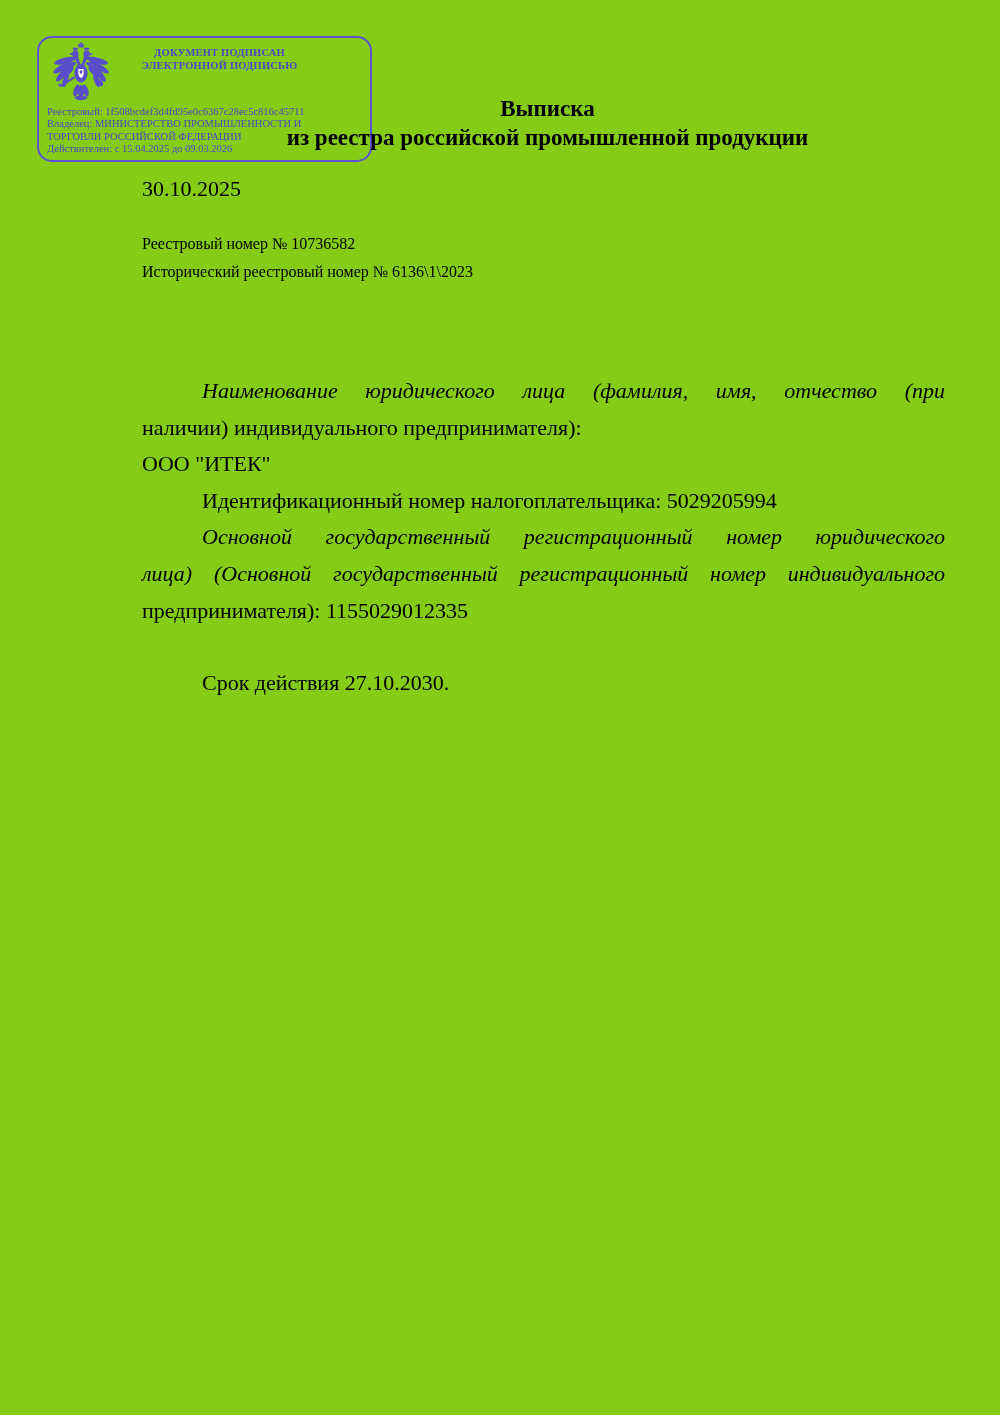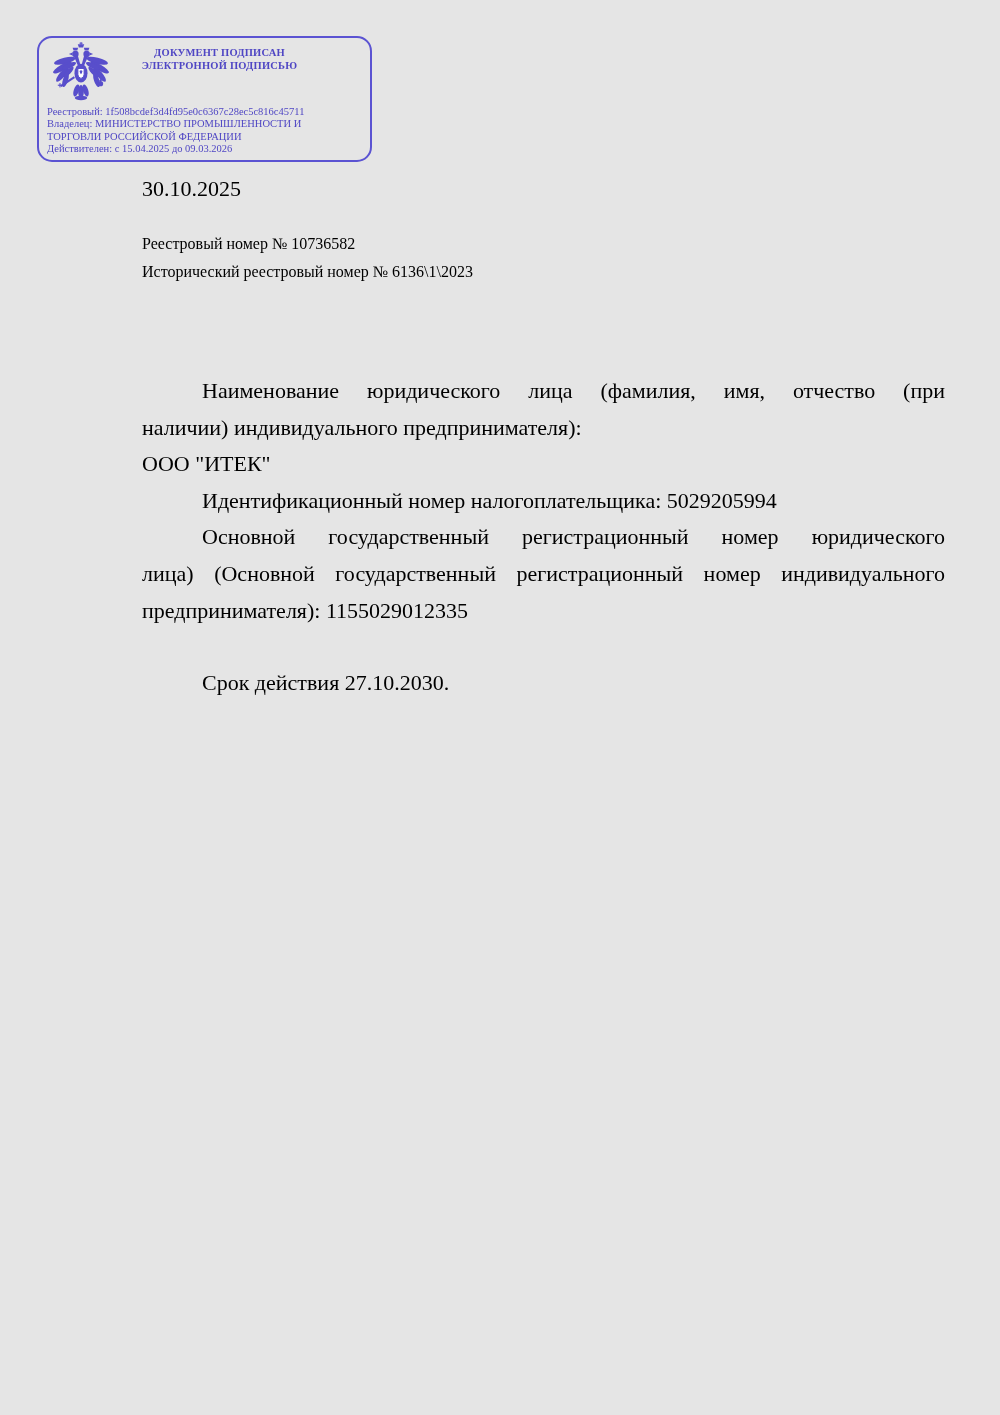--- a/index.html
+++ b/index.html
@@ -1,17 +1,17 @@
 <!DOCTYPE html>
 <html><head>
 <meta charset="utf-8">
 <style>
   html,body{margin:0;padding:0;background:#ffffff;}
   .page{
-    position:relative;width:1000px;height:1415px;background:#e5e5e5;
+    position:relative;width:1000px;height:1415px;background:#84cc16;
     font-family:"Liberation Serif","DejaVu Serif",serif;color:#000;overflow:hidden;
   }
   
   .stamp{
     position:absolute;left:37px;top:36px;width:331px;height:122px;
     border:2px solid #5b53d2;border-radius:15px;z-index:1;
   }
   .emblem{position:absolute;left:11px;top:4px;width:62px;height:66px;}
   .stamp-head{
     position:absolute;left:58px;top:9px;width:245px;text-align:center;
@@ -27,21 +27,21 @@
   .doc-heading{
     position:absolute;left:146px;top:95px;width:803px;z-index:2;
     text-align:center;font-weight:bold;font-size:23px;line-height:28.5px;
   }
   
   .date-line{position:absolute;left:142px;top:175px;font-size:22px;line-height:28.5px;}
   .registry{position:absolute;left:142px;top:230px;font-size:16px;line-height:28.4px;}
   .main{position:absolute;left:142px;top:373px;width:803px;font-size:22px;line-height:36.6px;}
   .term{position:absolute;left:142px;top:669px;width:803px;font-size:22px;line-height:28.5px;}
   .ind{text-indent:60px;}
-  .jl{text-align:justify;text-align-last:justify;}
+  .jl{text-align:justify;text-align-last:justify;font-style:italic;}
 </style>
 </head>
 <body>
 
 <div class="page">
 
   <div class="stamp">
     <div class="emblem">
       <svg width="62" height="66" viewBox="0 0 100 106" xmlns="http://www.w3.org/2000/svg">
         <g fill="#584ecb">
@@ -89,20 +89,24 @@
       <div>ЭЛЕКТРОННОЙ ПОДПИСЬЮ</div>
     </div>
     <div class="stamp-certs">
       <div><span>Реестровый:</span> <span>1f508bcdef3d4fd95e0c6367c28ec5c816c45711</span></div>
       <div><span>Владелец:</span> <span class="b">МИНИСТЕРСТВО ПРОМЫШЛЕННОСТИ И</span></div>
       <div><span class="b">ТОРГОВЛИ РОССИЙСКОЙ ФЕДЕРАЦИИ</span></div>
       <div><span>Действителен:</span> <span>с</span> <span class="b">15.04.2025</span> <span>до</span> <span class="b">09.03.2026</span></div>
     </div>
   </div>
 
+  <div class="doc-heading">
+    <div>Выписка</div>
+    <div>из реестра российской промышленной продукции</div>
+  </div>
 
   <div class="date-line">30.10.2025</div>
 
   <div class="registry">
     <div>Реестровый номер № 10736582</div>
     <div>Исторический реестровый номер № 6136\1\2023</div>
   </div>
 
   <div class="main">
     <div class="jl ind">Наименование юридического лица (фамилия, имя, отчество (при</div>

